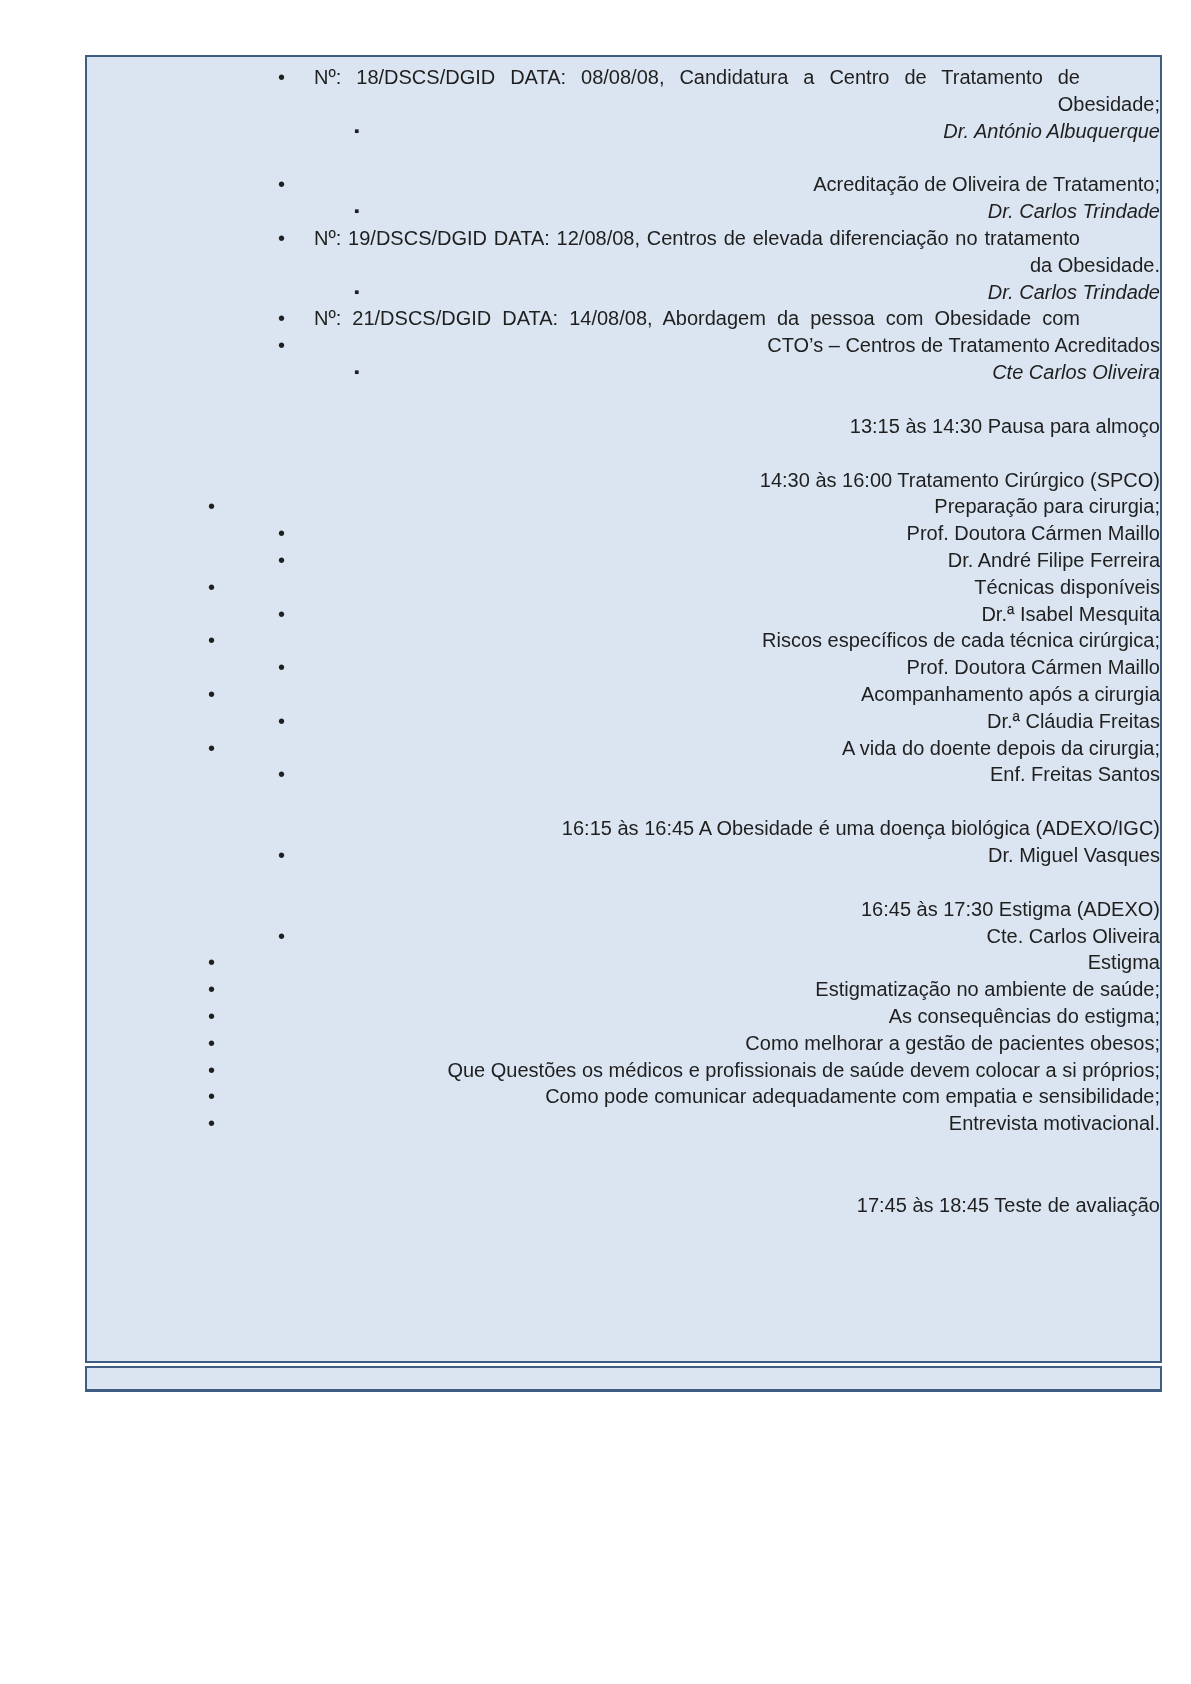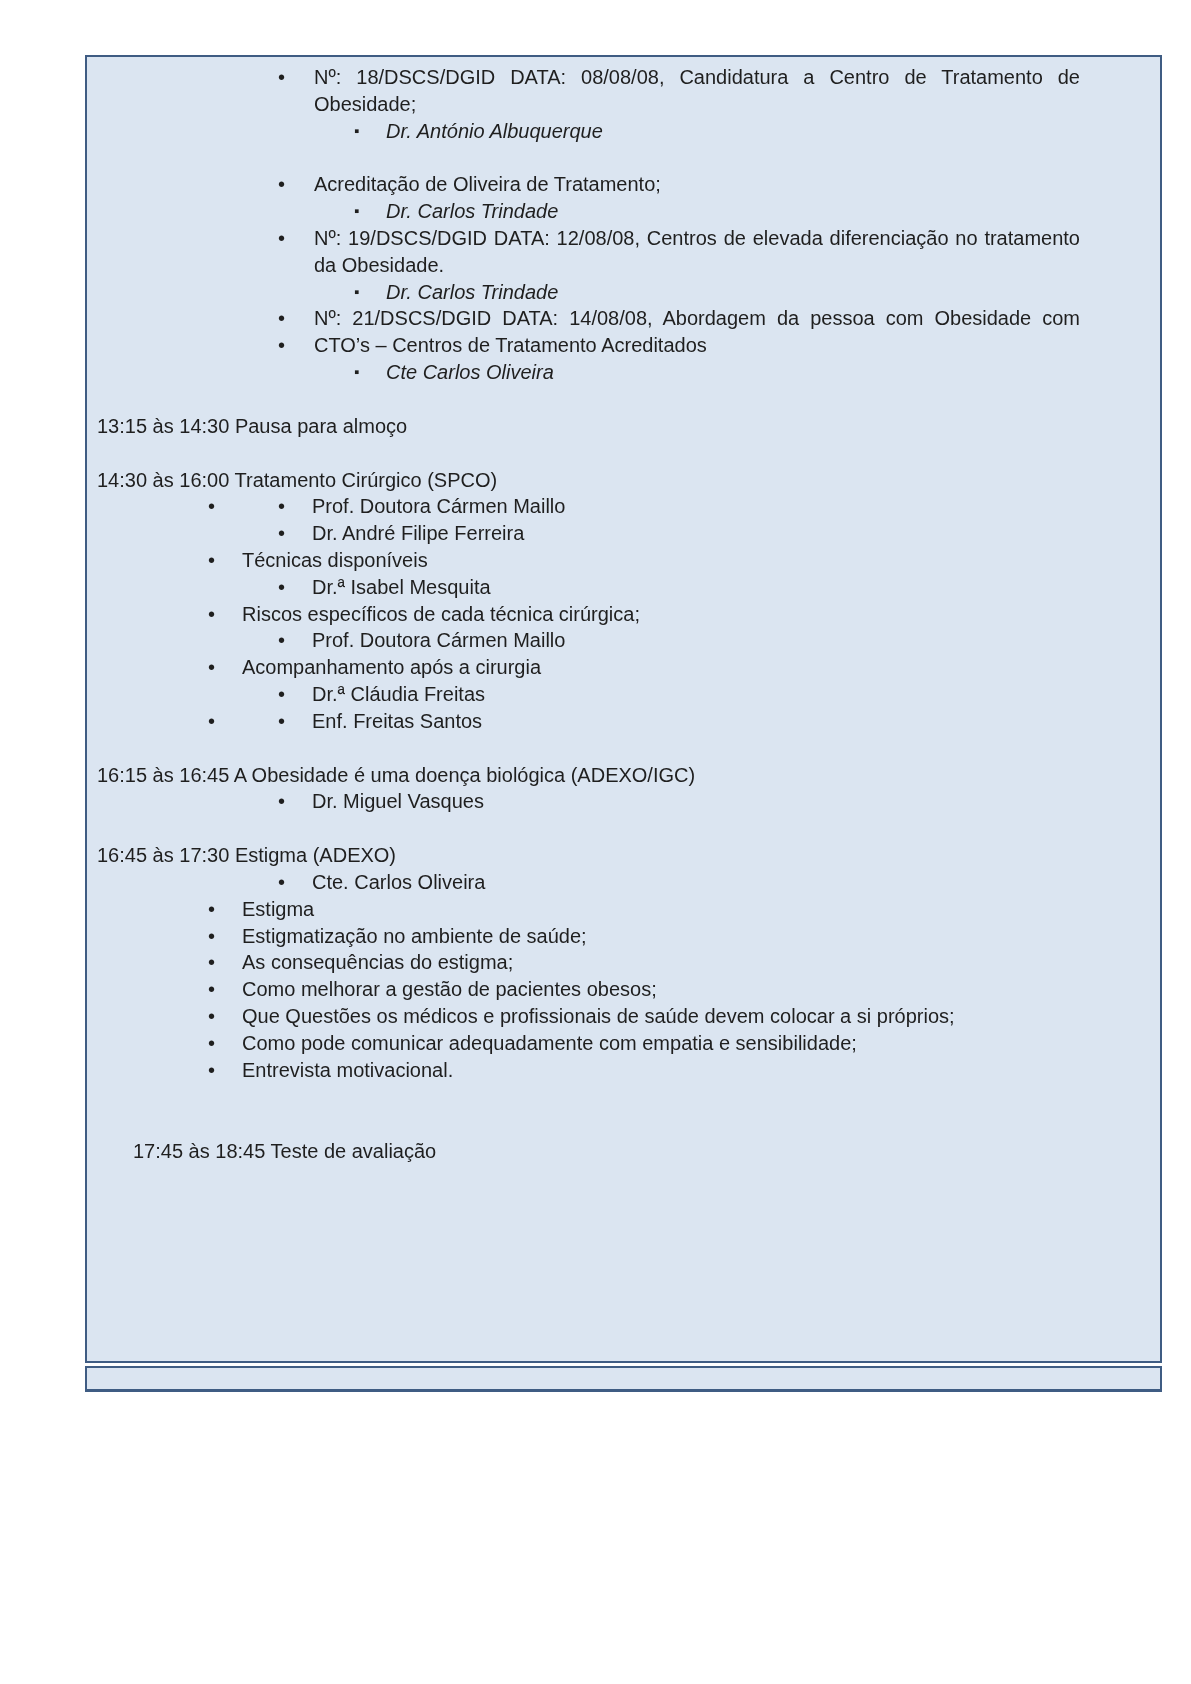--- a/index.html
+++ b/index.html
@@ -19,21 +19,21 @@
     box-sizing:border-box;
   }
   .cell.main { top:55px; height:1308px; padding-top:7px; }
   .cell.footer { top:1366px; height:26px; border-bottom-width:3px; }
   .ln {
     position:relative;
     line-height:26.8px;
     font-size:20px;
     white-space:nowrap;
   }
-  .ln .tx { display:block; }
+  .ln .tx { display:block;text-align:right; }
   .g1 { margin-top:27px; }
   .g2 { margin-top:55px;padding-left:36px; }
   .mk { position:absolute; top:0; }
   .mk.sq { font-size:15px; }
   
   .t .tx { margin-left:10px; }
   
   .a1 .mk, .b2 .mk { left:191px; }
   .a1 .tx { margin-left:227px; }
   .b2 .tx { margin-left:225px; }
@@ -104,20 +104,21 @@
 
   <div class="ln t g1">
       <span class="tx">13:15 às 14:30 Pausa para almoço</span>
     </div>
 
   <div class="ln t g1">
       <span class="tx">14:30 às 16:00 Tratamento Cirúrgico (SPCO)</span>
     </div>
   <div class="ln b1">
       <span class="mk">•</span>
+      <span class="tx">Preparação para cirurgia;</span>
     </div>
   <div class="ln b2">
       <span class="mk">•</span>
       <span class="tx">Prof. Doutora Cármen Maillo</span>
     </div>
   <div class="ln b2">
       <span class="mk">•</span>
       <span class="tx">Dr. André Filipe Ferreira</span>
     </div>
   <div class="ln b1">
@@ -139,20 +140,21 @@
   <div class="ln b1">
       <span class="mk">•</span>
       <span class="tx">Acompanhamento após a cirurgia</span>
     </div>
   <div class="ln b2">
       <span class="mk">•</span>
       <span class="tx">Dr.ª Cláudia Freitas</span>
     </div>
   <div class="ln b1">
       <span class="mk">•</span>
+      <span class="tx">A vida do doente depois da cirurgia;</span>
     </div>
   <div class="ln b2">
       <span class="mk">•</span>
       <span class="tx">Enf. Freitas Santos</span>
     </div>
 
   <div class="ln t g1">
       <span class="tx">16:15 às 16:45 A Obesidade é uma doença biológica (ADEXO/IGC)</span>
     </div>
   <div class="ln b2">

